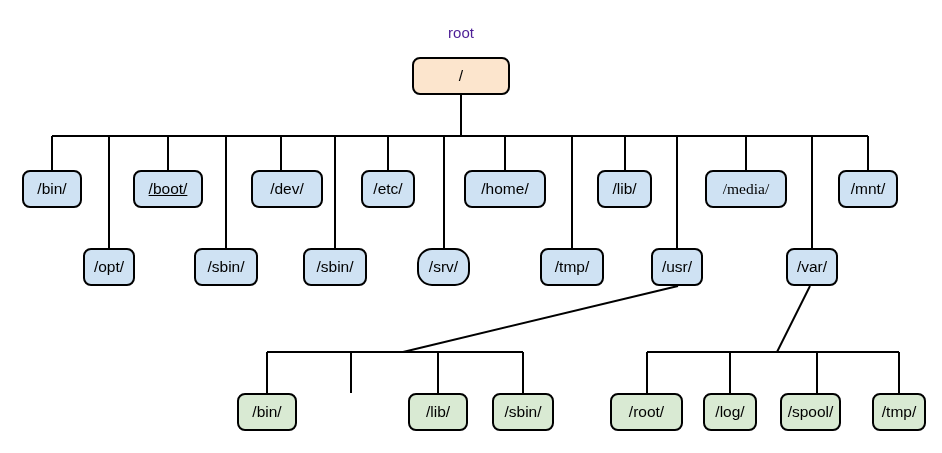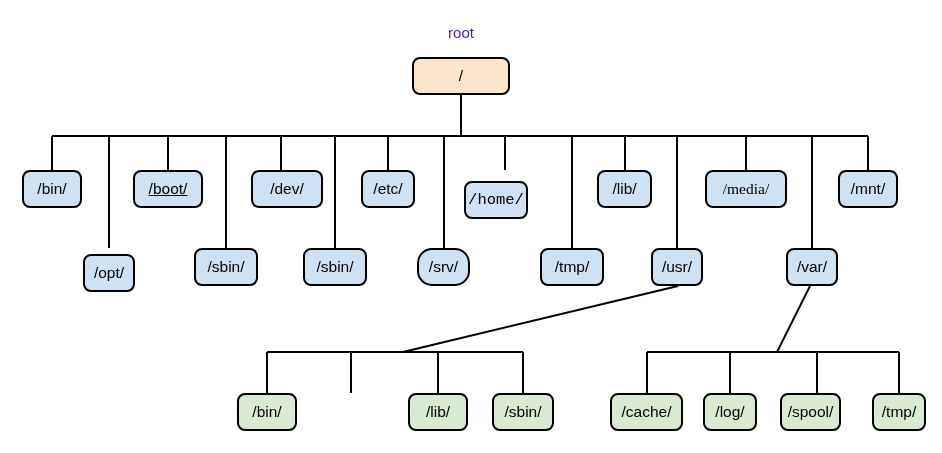--- a/index.html
+++ b/index.html
@@ -92,35 +92,35 @@
   </svg>
 
   <div class="caption" style="left:412px; top:24px; width:98px;">root</div>
 
   <div class="node root-node" style="left:412px; top:57px; width:98px;">/</div>
 
   <div class="node dir-node" style="left:22px;  top:170px; width:60px;">/bin/</div>
   <div class="node dir-node" style="left:133px; top:170px; width:70px;text-decoration:underline;">/boot/</div>
   <div class="node dir-node" style="left:251px; top:170px; width:72px;">/dev/</div>
   <div class="node dir-node" style="left:361px; top:170px; width:54px;">/etc/</div>
-  <div class="node dir-node" style="left:464px; top:181px; width:64px;font-family:Liberation Mono, monospace;">/home/</div>
+  <div class="node dir-node" style="left:464px; top:170px; width:82px;">/home/</div>
   <div class="node dir-node" style="left:597px; top:170px; width:55px;">/lib/</div>
   <div class="node dir-node" style="left:705px; top:170px; width:82px;font-family:Liberation Serif, serif;">/media/</div>
   <div class="node dir-node" style="left:838px; top:170px; width:60px;">/mnt/</div>
 
-  <div class="node dir-node" style="left:83px;  top:248px; width:52px;margin-top:6px;">/opt/</div>
+  <div class="node dir-node" style="left:83px;  top:248px; width:52px;">/opt/</div>
   <div class="node dir-node" style="left:194px; top:248px; width:64px;">/sbin/</div>
   <div class="node dir-node" style="left:303px; top:248px; width:64px;">/sbin/</div>
   <div class="node dir-node" style="left:417px; top:248px; width:53px;border-radius:15px;">/srv/</div>
   <div class="node dir-node" style="left:540px; top:248px; width:64px;">/tmp/</div>
   <div class="node dir-node" style="left:786px; top:248px; width:52px;">/var/</div>
   <div class="node dir-node" style="left:651px; top:248px; width:52px;">/usr/</div>
 
   <div class="node subdir-node" style="left:237px; top:393px; width:60px;">/bin/</div>
   <div class="node subdir-node" style="left:408px; top:393px; width:60px;">/lib/</div>
   <div class="node subdir-node" style="left:492px; top:393px; width:62px;">/sbin/</div>
 
-  <div class="node subdir-node" style="left:610px; top:393px; width:73px;">/cache/</div>
+  <div class="node subdir-node" style="left:610px; top:393px; width:73px;">/root/</div>
   <div class="node subdir-node" style="left:703px; top:393px; width:54px;">/log/</div>
   <div class="node subdir-node" style="left:780px; top:393px; width:61px;">/spool/</div>
   <div class="node subdir-node" style="left:872px; top:393px; width:54px;">/tmp/</div>
 
 </div>
 
 </body></html>

